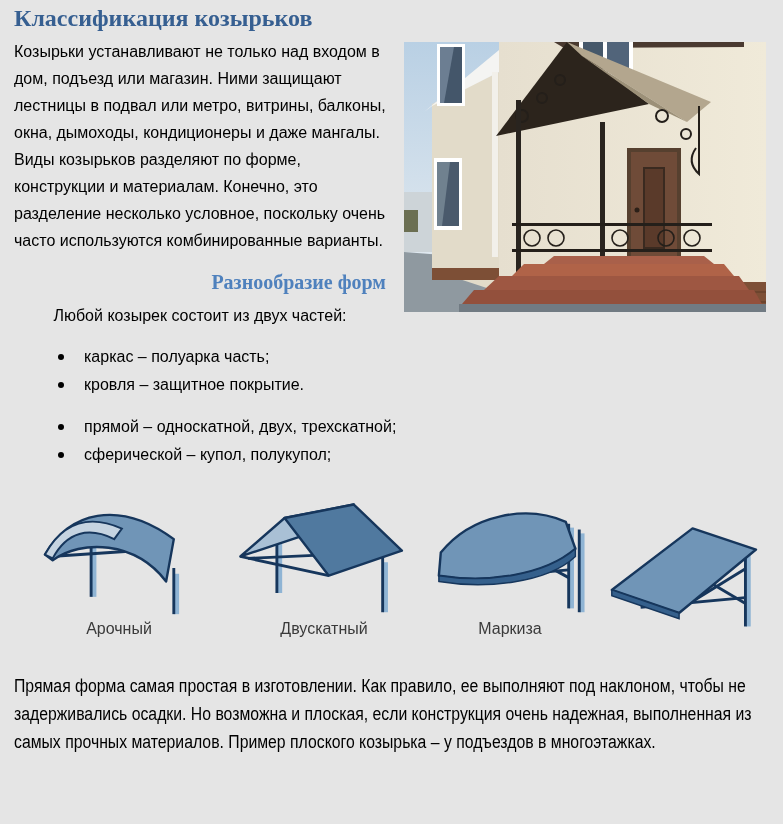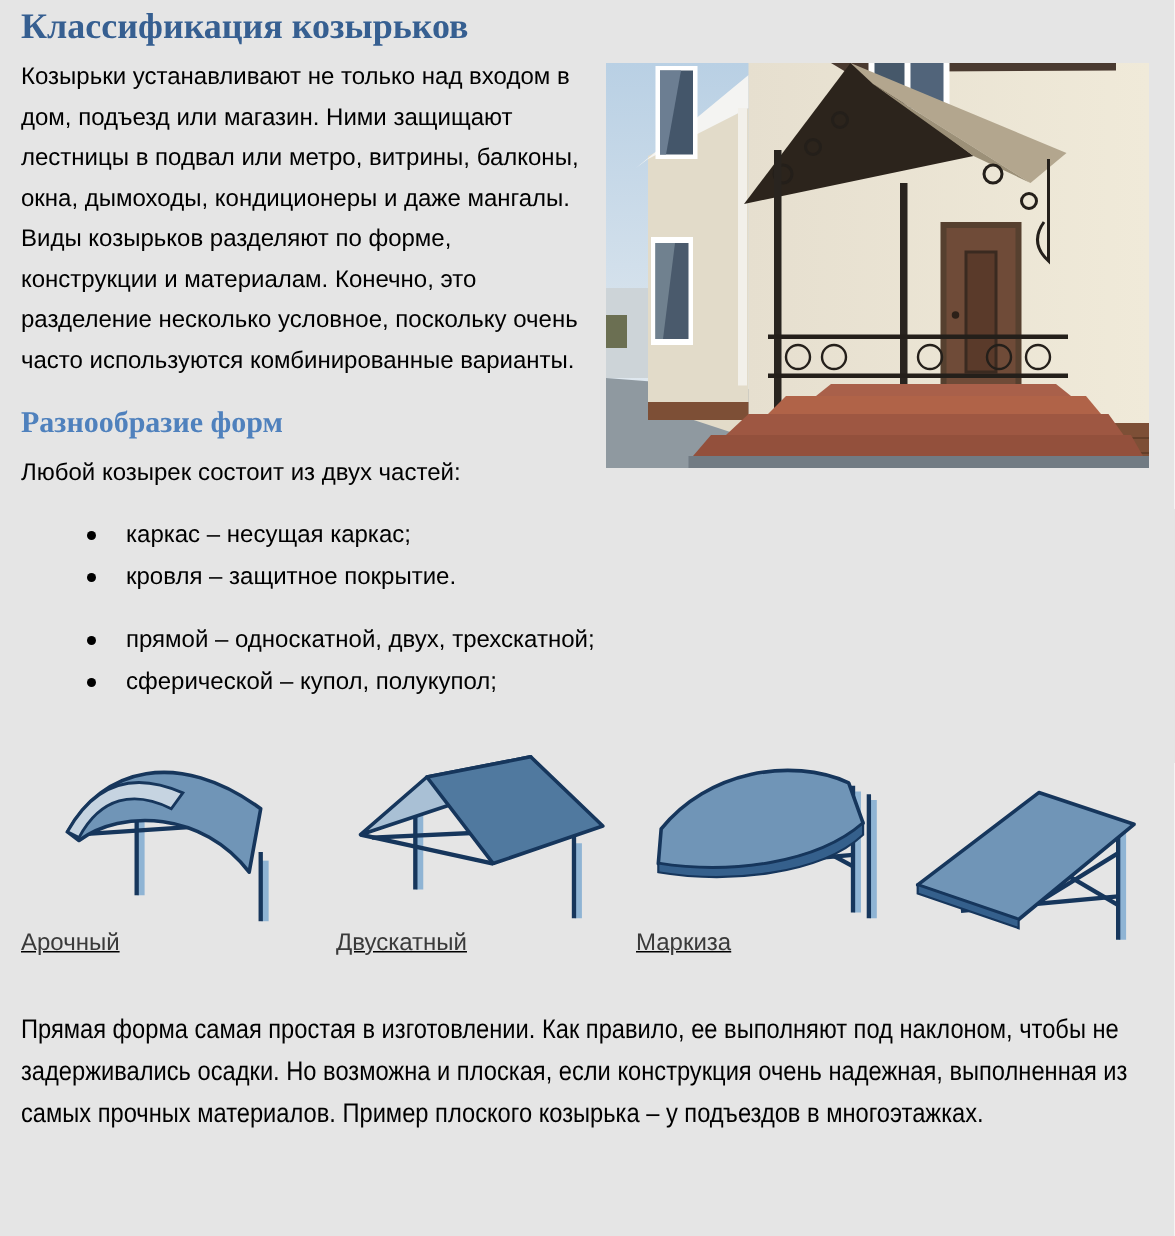--- a/index.html
+++ b/index.html
@@ -22,20 +22,21 @@
     color: #365f91;
     margin: 0 0 6px 0;
   }
   h2.doc-h2 {
     font-family: "Liberation Serif", "DejaVu Serif", serif;
     font-weight: bold;
     font-size: 20px;
     line-height: 24px;
     color: #4f81bd;
     margin: 16px 0 8px 0;
+    text-align: right;
   }
   p.body-text {
     font-size: 16px;
     line-height: 27px;
     color: #000;
   }
   figure.photo {
     float: right;
     width: 362px;
     height: 270px;
@@ -57,29 +58,29 @@
   ul.doc-list li::before {
     content: "";
     position: absolute;
     left: 44px;
     top: 11px;
     width: 6px;
     height: 6px;
     border-radius: 50%;
     background: #000;
   }
-  .lead { margin-top: 6px; }
+  .lead { margin-top: 6px; text-align: center; }
   .diagram-row {
     clear: both;
     display: flex;
     align-items: flex-end;
     margin: 24px 0 0 0;
     width: 752px;
   }
-  .diagram-item { text-align: left; text-decoration: underline; }
+  .diagram-item { text-align: center; }
   .diagram-item .canopy-svg { display: block; margin: 0 auto; }
   .diagram-item figcaption {
     font-size: 16px;
     line-height: 18px;
     color: #3a3a3a;
     margin-top: 2px;
     font-family: "Liberation Sans", "DejaVu Sans", sans-serif;
   }
   .di-1 { width: 210px; }
   .di-2 { width: 200px; }
@@ -202,21 +203,21 @@
     </svg>
   </figure>
 
   <p class="body-text">Козырьки устанавливают не только над входом в дом, подъезд или магазин. Ними защищают лестницы в подвал или метро, витрины, балконы, окна, дымоходы, кондиционеры и даже мангалы. Виды козырьков разделяют по форме, конструкции и материалам. Конечно, это разделение несколько условное, поскольку очень часто используются комбинированные варианты.</p>
 
   <h2 class="doc-h2">Разнообразие форм</h2>
 
   <p class="body-text lead">Любой козырек состоит из двух частей:</p>
 
   <ul class="doc-list">
-    <li><span>каркас – несущая каркас;</span></li>
+    <li><span>каркас – полуарка часть;</span></li>
     <li><span>кровля – защитное покрытие.</span></li>
   </ul>
 
 
   <ul class="doc-list">
     <li><span>прямой – односкатной, двух, трехскатной;</span></li>
     <li><span>сферической – купол, полукупол;</span></li>
   </ul>
 
   <div class="diagram-row">

